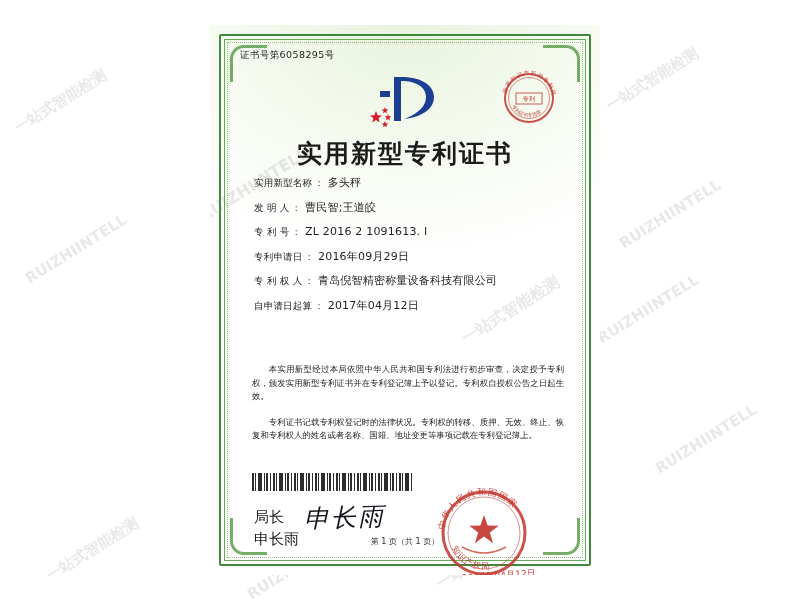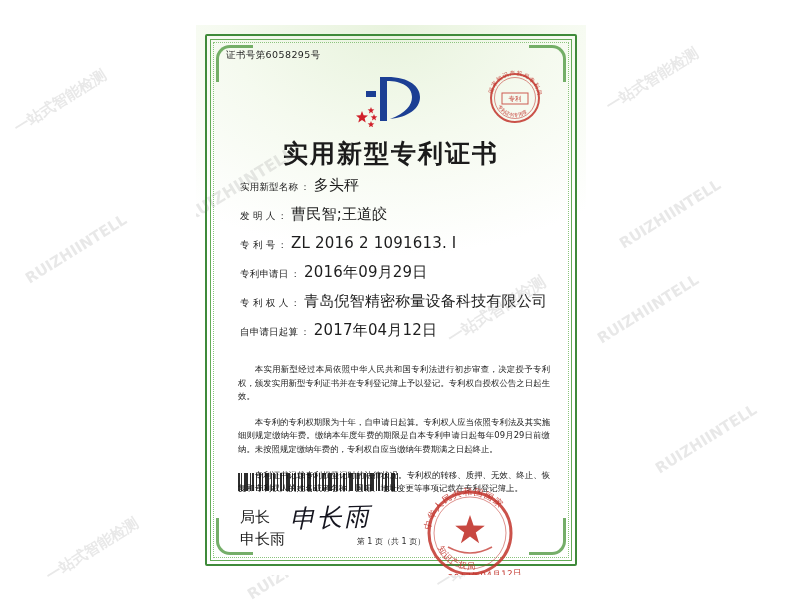--- a/index.html
+++ b/index.html
@@ -15,21 +15,21 @@
   
   #page {
     position: relative;
     width: 800px;
     height: 600px;
     background: #ffffff;
   }
 
   #cert {
     position: absolute;
-    left: 196px;
+    left: 210px;
     top: 25px;
     width: 390px;
     height: 550px;
     background: #fde047;
     overflow: hidden;
   }
 
   
   #cert .tint {
     position: absolute;
@@ -130,21 +130,21 @@
   }
   .flabel {
     color: #1d1d1d;
     font-size: 9.5px;
     letter-spacing: .2px;
     flex: 0 0 auto;
   }
   .fcolon { margin: 0 4px 0 2px; }
   .fvalue {
     color: #1d1d1d;
-    font-size: 15px;
+    font-size: 11px;
     letter-spacing: .2px;
   }
 
   
   .body-text {
     position: absolute;
     top: 302px;
     left: 20px;
     right: 14px;
     font-size: 8.4px;
@@ -344,21 +344,20 @@
         </div>
         <div class="frow">
           <span class="flabel">自申请日起算</span>
           <span class="fcolon">：</span>
           <span class="fvalue">2017年04月12日</span>
         </div>
       </div>
 
       <div class="body-text">
         <p>本实用新型经过本局依照中华人民共和国专利法进行初步审查，决定授予专利权，颁发实用新型专利证书并在专利登记簿上予以登记。专利权自授权公告之日起生效。</p>
-        <p>本专利的专利权期限为十年，自申请日起算。专利权人应当依照专利法及其实施细则规定缴纳年费。缴纳本年度年费的期限是自本专利申请日起每年09月29日前缴纳。未按照规定缴纳年费的，专利权自应当缴纳年费期满之日起终止。</p>
         <p>专利证书记载专利权登记时的法律状况。专利权的转移、质押、无效、终止、恢复和专利权人的姓名或者名称、国籍、地址变更等事项记载在专利登记簿上。</p>
       </div>
 
       <div class="barcode"></div>
 
       <div class="sig-label">
         <div>局长</div>
         <div>申长雨</div>
       </div>
 

